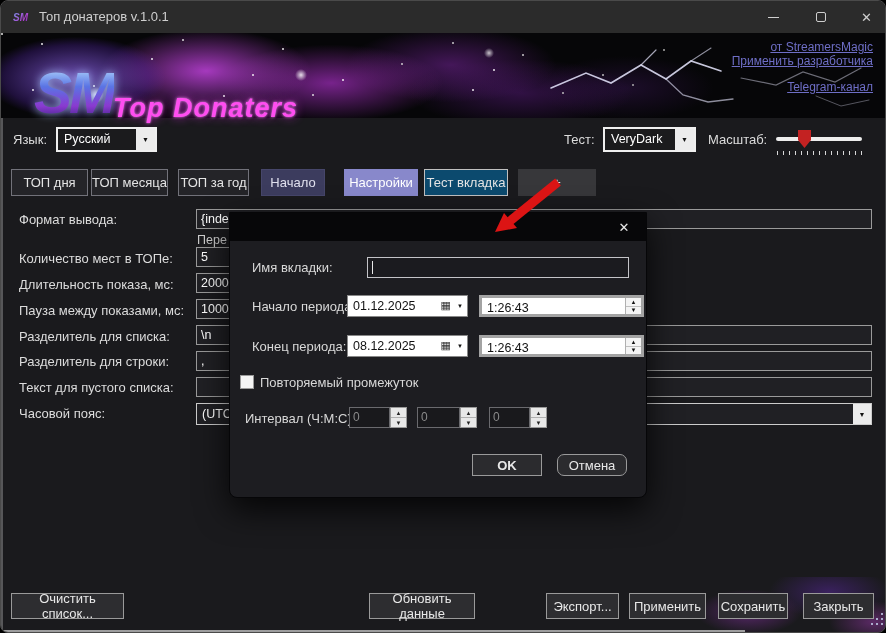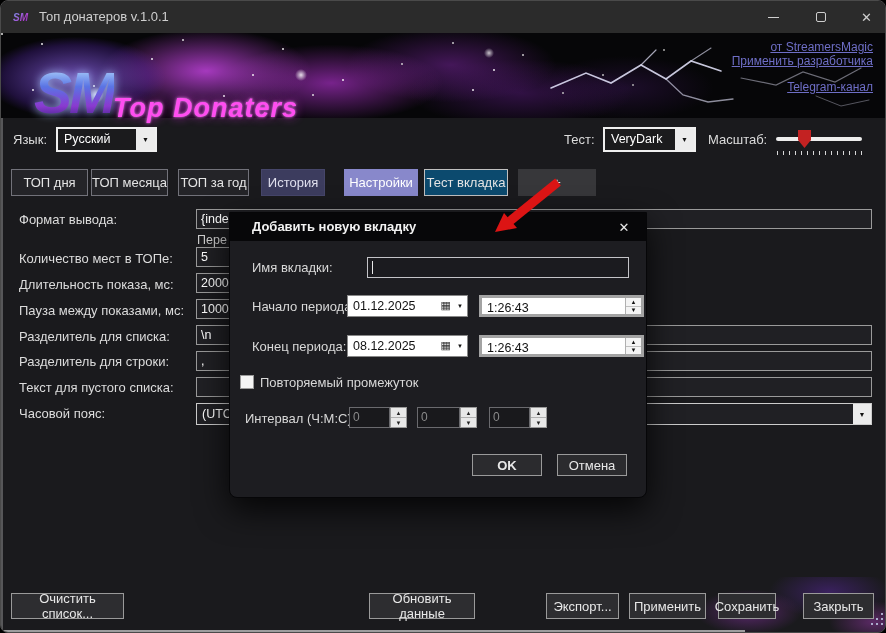--- a/index.html
+++ b/index.html
@@ -155,21 +155,21 @@
   <span class="lbl" style="left:707px;top:131px;">Масштаб:</span>
   <div class="slider">
     <span class="track"></span>
     <span class="thumb"></span>
     <span class="ticks"></span>
   </div>
 
   <div class="tab t-normal" style="left:10px;width:77px;">ТОП дня</div>
   <div class="tab t-normal" style="left:90px;width:77px;">ТОП месяца</div>
   <div class="tab t-normal" style="left:177px;width:71px;">ТОП за год</div>
-  <div class="tab t-history" style="left:260px;width:64px;">История</div>
+  <div class="tab t-history" style="left:260px;width:64px;">Начало</div>
   <div class="tab t-selected" style="left:343px;width:74px;">Настройки</div>
   <div class="tab t-outline" style="left:423px;width:84px;">Тест вкладка</div>
   <div class="tab t-plus" style="left:517px;width:78px;">+</div>
 
   <span class="lbl" style="left:18px;top:211px;">Формат вывода:</span>
   <div class="f-input" style="left:195px;top:208px;width:676px;">{index}</div>
   <span class="hint" style="left:196px;top:232px;text-align:right;">Пере</span>
 
   <span class="lbl" style="left:18px;top:250px;">Количество мест в ТОПе:</span>
   <div class="f-input" style="left:195px;top:246px;width:152px;">5</div>
@@ -190,21 +190,20 @@
   <div class="f-input" style="left:195px;top:376px;width:676px;"></div>
 
   <span class="lbl" style="left:18px;top:405px;">Часовой пояс:</span>
   <div class="tz-combo">
     <span class="cval">(UTC-</span>
     <span class="carr">▼</span>
   </div>
 
   <div class="dialog">
     <div class="dlg-titlebar">
-      <span class="dlg-title">Добавить новую вкладку</span>
       <button class="dlg-close"><span>✕</span></button>
     </div>
 
     <span class="dlbl" style="left:22px;top:47px;">Имя вкладки:</span>
     <div class="name-input">
       <span class="caret"></span>
       <span></span>
     </div>
 
     <span class="dlbl" style="left:22px;top:86px;">Начало периода:</span>
@@ -249,29 +248,29 @@
         <span>▲</span>
         <span>▼</span>
       </div>
     <div class="ispin-field" style="left:259px;top:194px;width:41px;">0</div>
     <div class="ispin-btns" style="left:300px;top:194px;">
         <span>▲</span>
         <span>▼</span>
       </div>
 
     <button class="dbtn" style="left:242px;top:241px;font-weight:bold;">OK</button>
-    <button class="dbtn" style="left:327px;top:241px;">Отмена</button>
+    <button class="dbtn" style="left:327px;top:241px;border-radius:7px;">Отмена</button>
   </div>
 
   <div class="neb-patch"></div>
   <button class="fbtn" style="left:368px;width:106px;">Обновить данные</button>
   <button class="fbtn" style="left:10px;width:113px;">Очистить список...</button>
   <button class="fbtn" style="left:545px;width:73px;">Экспорт...</button>
   <button class="fbtn" style="left:628px;width:77px;">Применить</button>
-  <button class="fbtn" style="left:717px;width:58px;">Сохранить</button>
+  <button class="fbtn" style="left:717px;width:70px;">Сохранить</button>
   <button class="fbtn" style="left:802px;width:71px;">Закрыть</button>
 
   <div class="frame-left"></div>
   <div class="bottom-scroll"></div>
   <div class="grip">
     <i style="left:12px;top:0;"></i>
       <i style="left:12px;top:5px;"></i>
       <i style="left:7px;top:5px;"></i>
     <i style="left:12px;top:10px;"></i>
       <i style="left:7px;top:10px;"></i>

